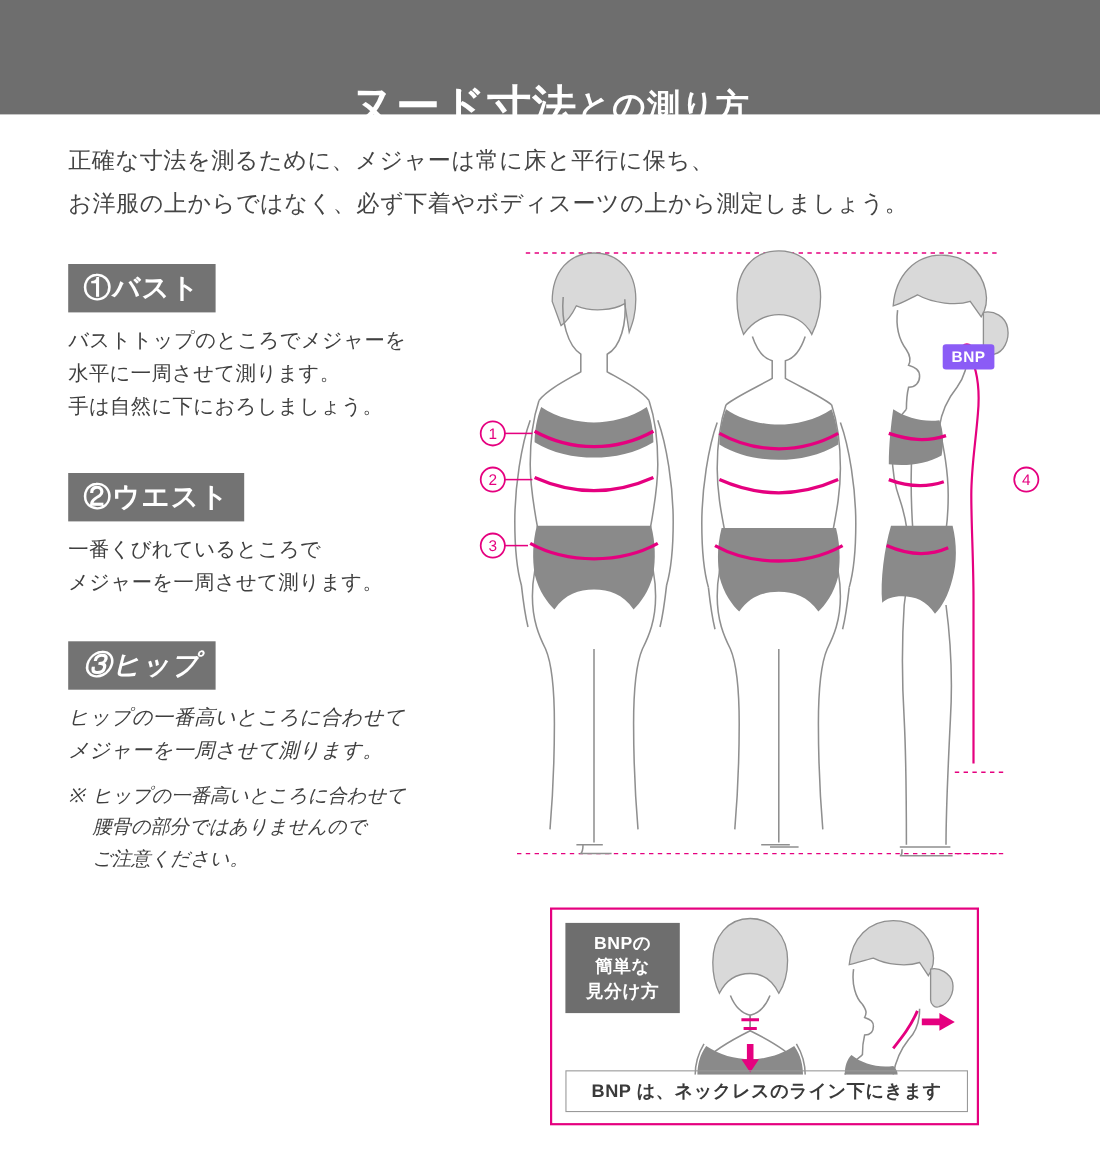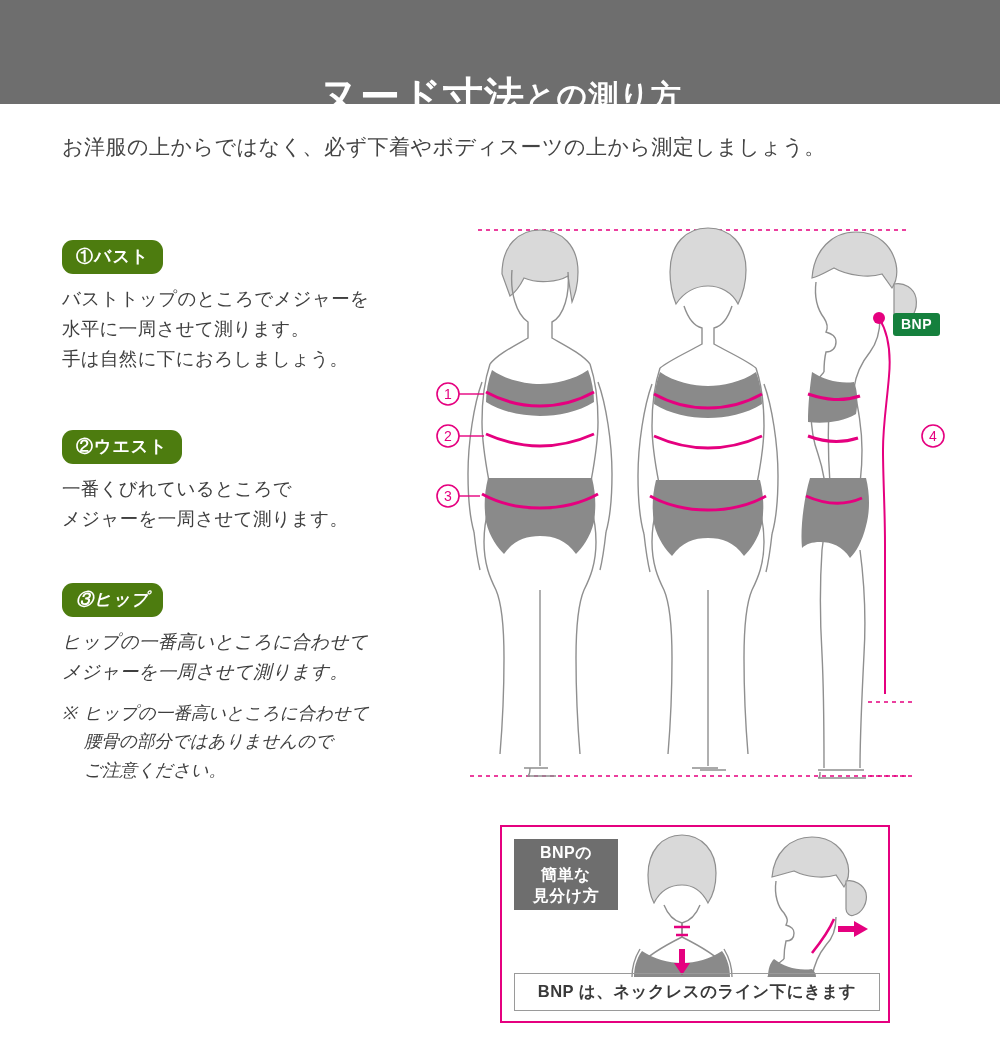--- a/index.html
+++ b/index.html
@@ -62,28 +62,27 @@
   }
 
   
   .section {
     position: absolute;
     left: 62px;
     width: 420px;
   }
   .sec-tag {
     display: inline-block;
-    background: #4d7c0f;
+    background: #737373;
     color: #ffffff;
-    font-size: 17px;
+    font-size: 25px;
     font-weight: bold;
     padding: 5px 14px 6px 14px;
     letter-spacing: 1px;
     white-space: nowrap;
-    border-radius: 11px;
   }
   .sec-body {
     margin-top: 10px;
     font-size: 18.5px;
     line-height: 1.62;
     color: #3f3f3f;
     letter-spacing: 0.3px;
   }
   .note {
     margin-top: 12px;
@@ -120,21 +119,21 @@
     height: 198px;
     border: 2px solid #e5007f;
     background: #ffffff;
     box-sizing: border-box;
   }
   .bnp-label {
     position: absolute;
     left: 12px;
     top: 12px;
     width: 104px;
-    height: 71px;
+    height: 82px;
     background: #6e6e6e;
     color: #fff;
     font-size: 16px;
     font-weight: bold;
     line-height: 1.35;
     display: flex;
     flex-direction: column;
     align-items: center;
     justify-content: center;
     letter-spacing: 0.5px;
@@ -159,23 +158,23 @@
     position: absolute;
     left: 118px;
     top: 4px;
     width: 268px;
     height: 146px;
   }
 
   
   .bnp-tag {
     position: absolute;
-    left: 893px;
+    left: 857px;
     top: 313px;
-    background: #15803d;
+    background: #8b5cf6;
     color: #fff;
     font-size: 14px;
     font-weight: bold;
     padding: 3px 8px 4px 8px;
     border-radius: 3px;
     letter-spacing: 0.5px;
   }
 
   .num-badge {
     fill: none;
@@ -195,20 +194,21 @@
 <div class="page">
 
   <div class="header-band"></div>
   <div class="header-title">
     <span>ヌード寸法</span>
       <span class="small">と</span>
       <span class="small">の測り方</span>
   </div>
 
   <div class="intro">
+    <div>正確な寸法を測るために、メジャーは常に床と平行に保ち、</div>
     <div>お洋服の上からではなく、必ず下着やボディスーツの上から測定しましょう。</div>
   </div>
 
   <div class="section" id="section-bust">
     <span class="sec-tag">①バスト</span>
     <div class="sec-body" style="white-space:pre-line">バストトップのところでメジャーを
 水平に一周させて測ります。
 手は自然に下におろしましょう。</div>
   </div>
 

